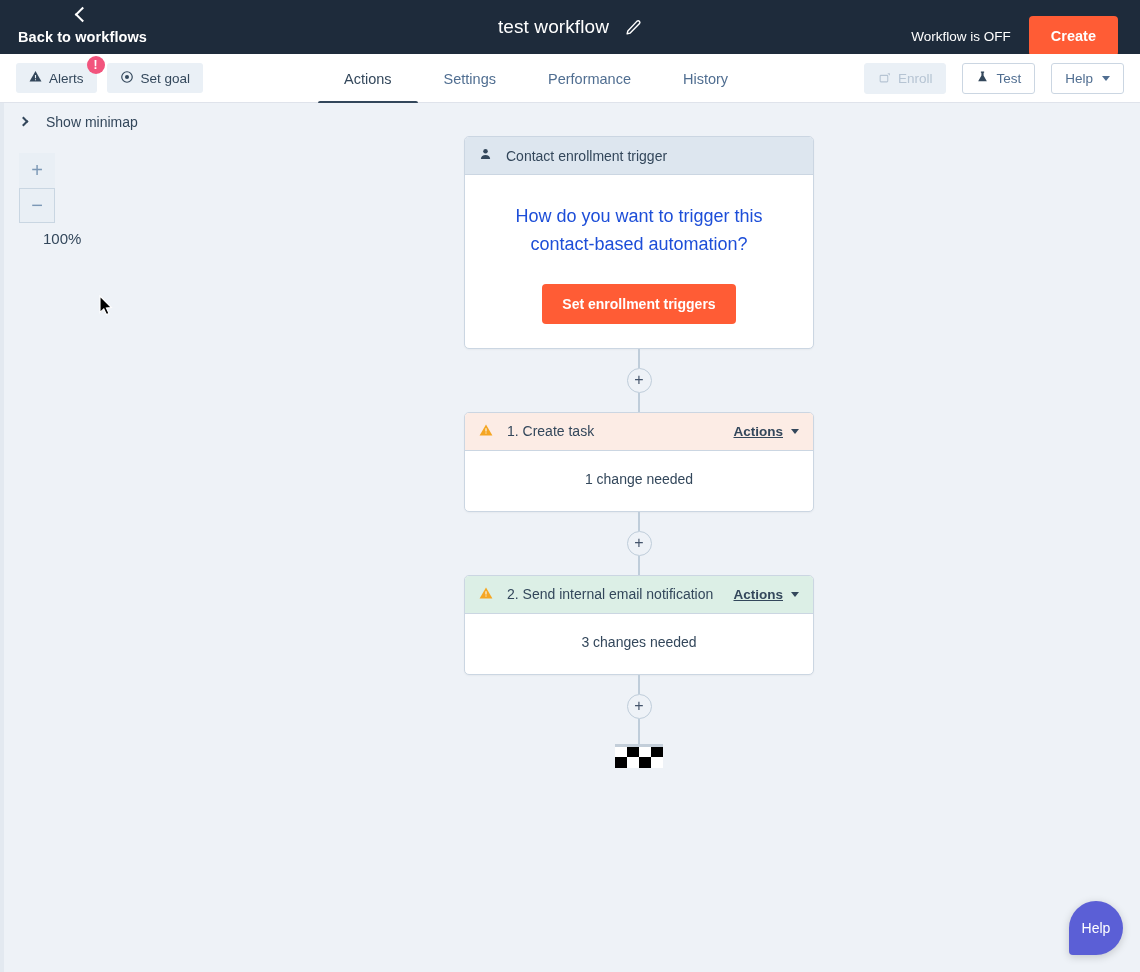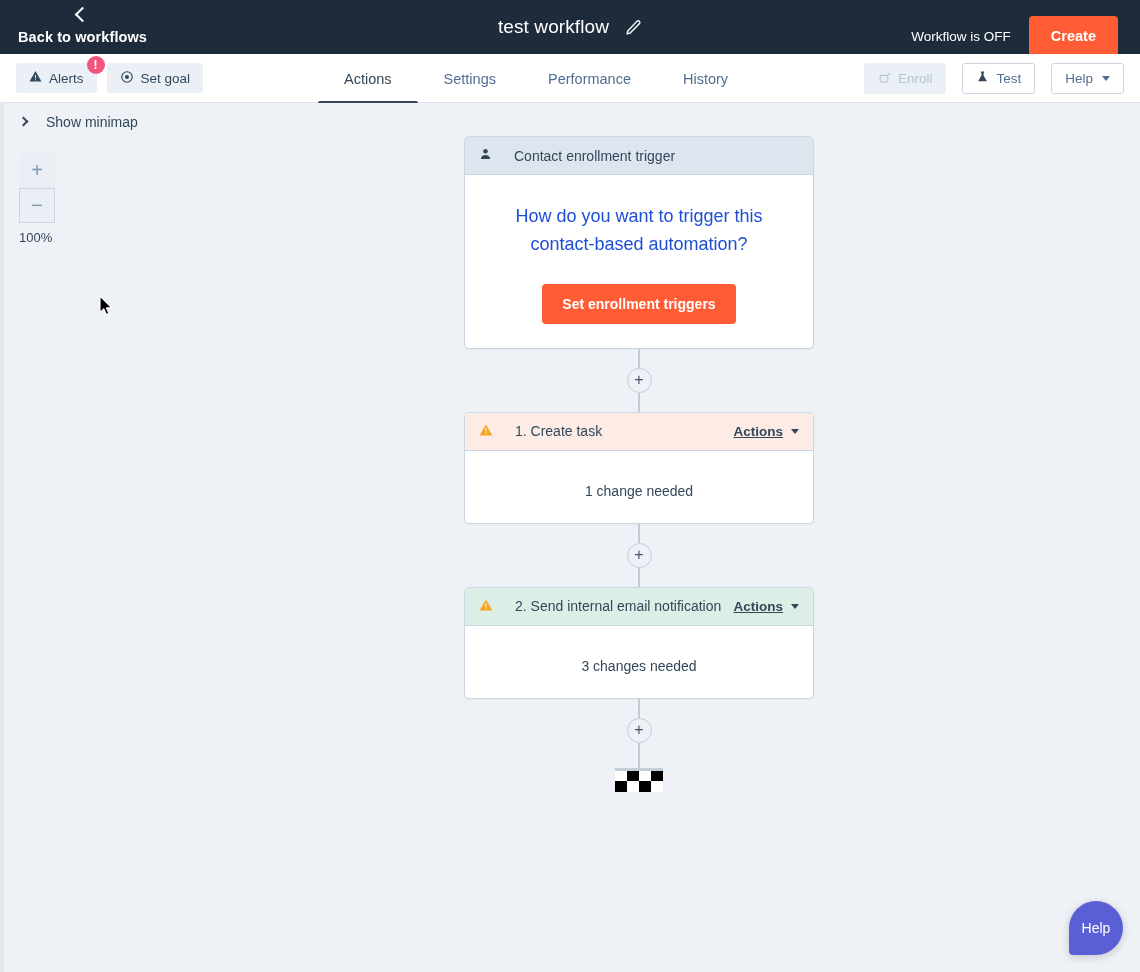--- a/index.html
+++ b/index.html
@@ -129,22 +129,23 @@
     position: absolute; left: 15px; top: 50px; width: 36px;
   }
   .zoom-btn {
     width: 36px; height: 35px;
     background: #e9eff5; border: 1px solid transparent;
     display: flex; align-items: center; justify-content: center;
     color: #7c98b6; font-size: 20px; cursor: pointer; font-family: inherit;
   }
   .zoom-btn.minus { background: #e9eff5; border: 1px solid #c9d6e2; }
   .zoom-level {
-    margin-top: 7px; font-size: 13px; color: #33475b; text-align: left;
+    margin-top: 7px; font-size: 15px; color: #33475b; text-align: left;
     width: 50px;
+    margin-left: 24px;
   }
 
   
   .flow {
     position: absolute; left: 460px; top: 33px; width: 350px;
     display: flex; flex-direction: column; align-items: center;
   }
   .card {
     width: 350px; background: #ffffff;
     border: 1px solid #cbd6e2; border-radius: 5px;
@@ -152,39 +153,39 @@
     overflow: hidden;
   }
   .card-head {
     height: 38px; display: flex; align-items: center;
     padding: 0 14px; font-size: 14px; color: #33475b;
     border-bottom: 1px solid #cbd6e2;
   }
   .card-head.trigger { background: #dde6ef; }
   .card-head.warn-orange { background: #fcece5; }
   .card-head.warn-green { background: #dcefe6; }
-  .head-title { display: flex; align-items: center; gap: 22px; flex: 1; min-width: 0; }
+  .head-title { display: flex; align-items: center; gap: 14px; flex: 1; min-width: 0; }
   .actions-link {
     display: flex; align-items: center; gap: 6px;
     color: #33475b; font-size: 13.5px; font-weight: bold;
     text-decoration: underline; cursor: pointer;
   }
   .card-body {
     padding: 28px 24px 24px; text-align: center;
   }
   .card-body .prompt {
     font-size: 18px; color: #1d4ed8; line-height: 1.55;
   }
   .set-trigger-btn {
     margin-top: 25px; background: #ff5c35; color: #fff; border: none;
     font-family: inherit; font-weight: bold; font-size: 14px;
     height: 40px; padding: 0 20px; border-radius: 4px; cursor: pointer;
   }
   .change-text {
-    font-size: 14px; color: #33475b; padding: 32px 0 24px;
+    font-size: 14px; color: #33475b; padding: 20px 0 24px;
   }
 
   
   .connector {
     width: 2px; background: #bfcdda;
     margin: 0 auto;
   }
   .plus-node {
     width: 25px; height: 25px; border-radius: 50%;
     background: #eef2f7; border: 1.5px solid #bfcdda;

